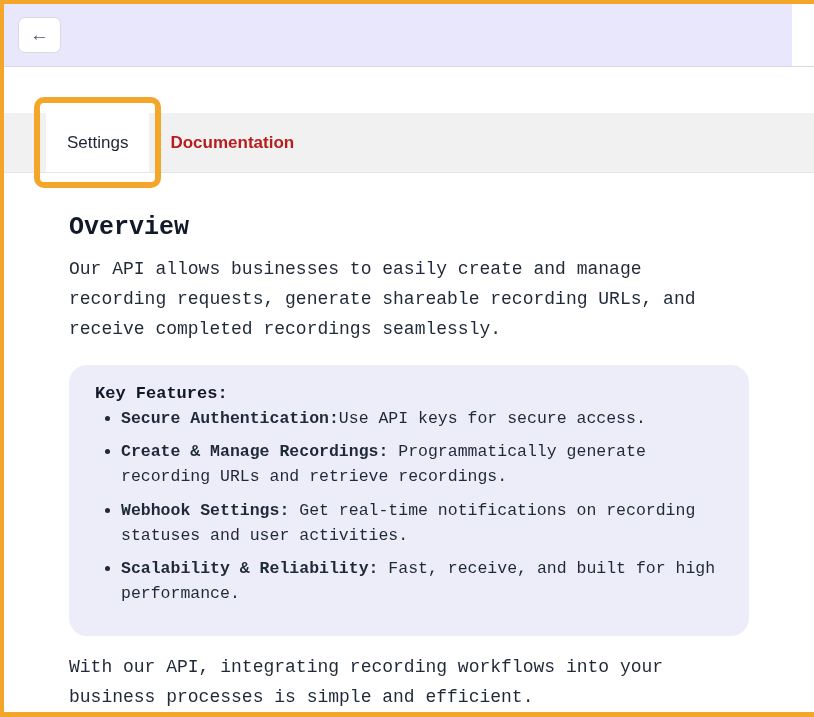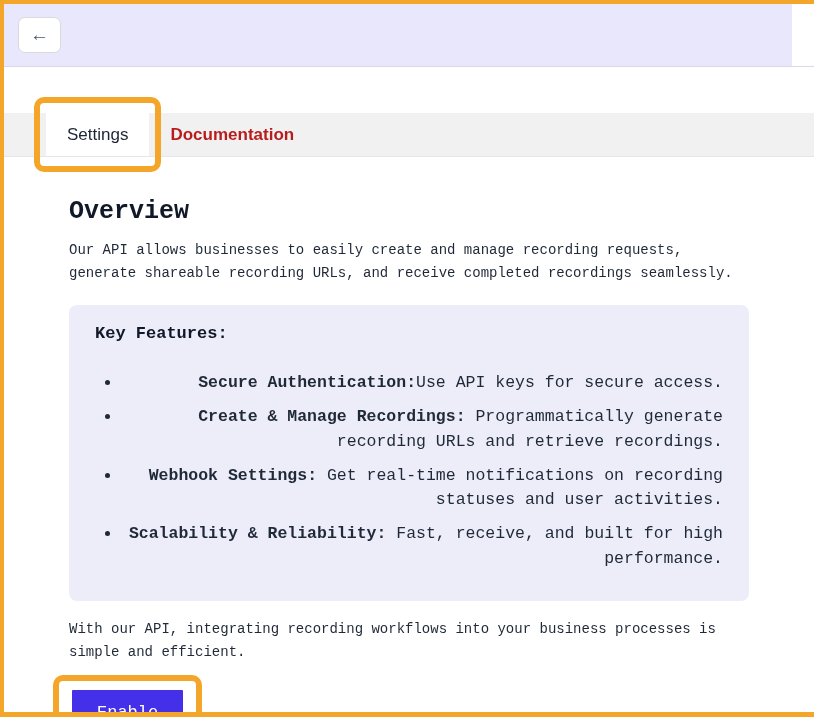--- a/index.html
+++ b/index.html
@@ -29,50 +29,50 @@
     width:43px; height:36px; background:#ffffff;
     border:1px solid #d9d9e2; border-radius:7px;
     font-size:19px; color:#4a5568;
     display:flex; align-items:center; justify-content:center;
     cursor:pointer; font-family:inherit;
   }
   .page-title { font-size:23px; font-weight:500; color:#182b49; margin:0; letter-spacing:.2px; }
 
   
   .tab-bar {
-    margin-top:46px; height:44px; background:#f1f1f2;
+    margin-top:46px; height:60px; background:#f1f1f2;
     display:flex; align-items:stretch; padding-left:42px;
     border-bottom:1px solid #e6e6e8; position:relative;
   }
   .tab {
     display:flex; align-items:center; padding:0 21px;
     font-size:17px; color:#b91c1c; font-weight:600;
     position:relative; cursor:pointer; white-space:nowrap;
   }
   .tab.active { background:#ffffff; color:#1d2534; font-weight:500; }
   .tab-annotation {
     position:absolute; top:-16px; bottom:-16px; left:-12px; right:-12px;
     border:6px solid #F4A62A; border-radius:10px;
     pointer-events:none; z-index:5;
   }
 
   
   .content { padding:0 65px;font-family:Liberation Mono, monospace; }
   .overview-heading { font-size:25px; font-weight:600; color:#111827; margin:40px 0 0; }
   .intro, .outro {
-    margin:13px 0 0; font-size:14px; line-height:1.66; color:#1f2937; max-width:712px;
+    margin:13px 0 0; font-size:18px; line-height:1.66; color:#1f2937; max-width:712px;
   }
   .outro { margin-top:17px; max-width:740px; }
 
   .features-box {
-    margin-top:20px; background:#ededfa; border-radius:8px;
+    margin-top:20px; background:#ededfa; border-radius:18px;
     padding:19px 26px 20px; max-width:722px;
   }
   .features-title { font-size:17px; font-weight:700; color:#111827; }
-  .feature-list { margin:28px 0 0; padding-left:26px;text-align:right; }
+  .feature-list { margin:4px 0 0; padding-left:26px; }
   .feature-item { font-size:16.5px; line-height:1.5; color:#1f2937; margin-bottom:9px; }
   .feature-item b { font-weight:700; }
 
   .enable-annotation {
     display:inline-block; margin-top:11px; margin-left:-16px;
     border:6px solid #F4A62A; border-radius:10px; padding:9px 13px;
     line-height:0;
   }
   .enable-btn {
     background:#4430e8; color:#ffffff; border:none; border-radius:1px;

